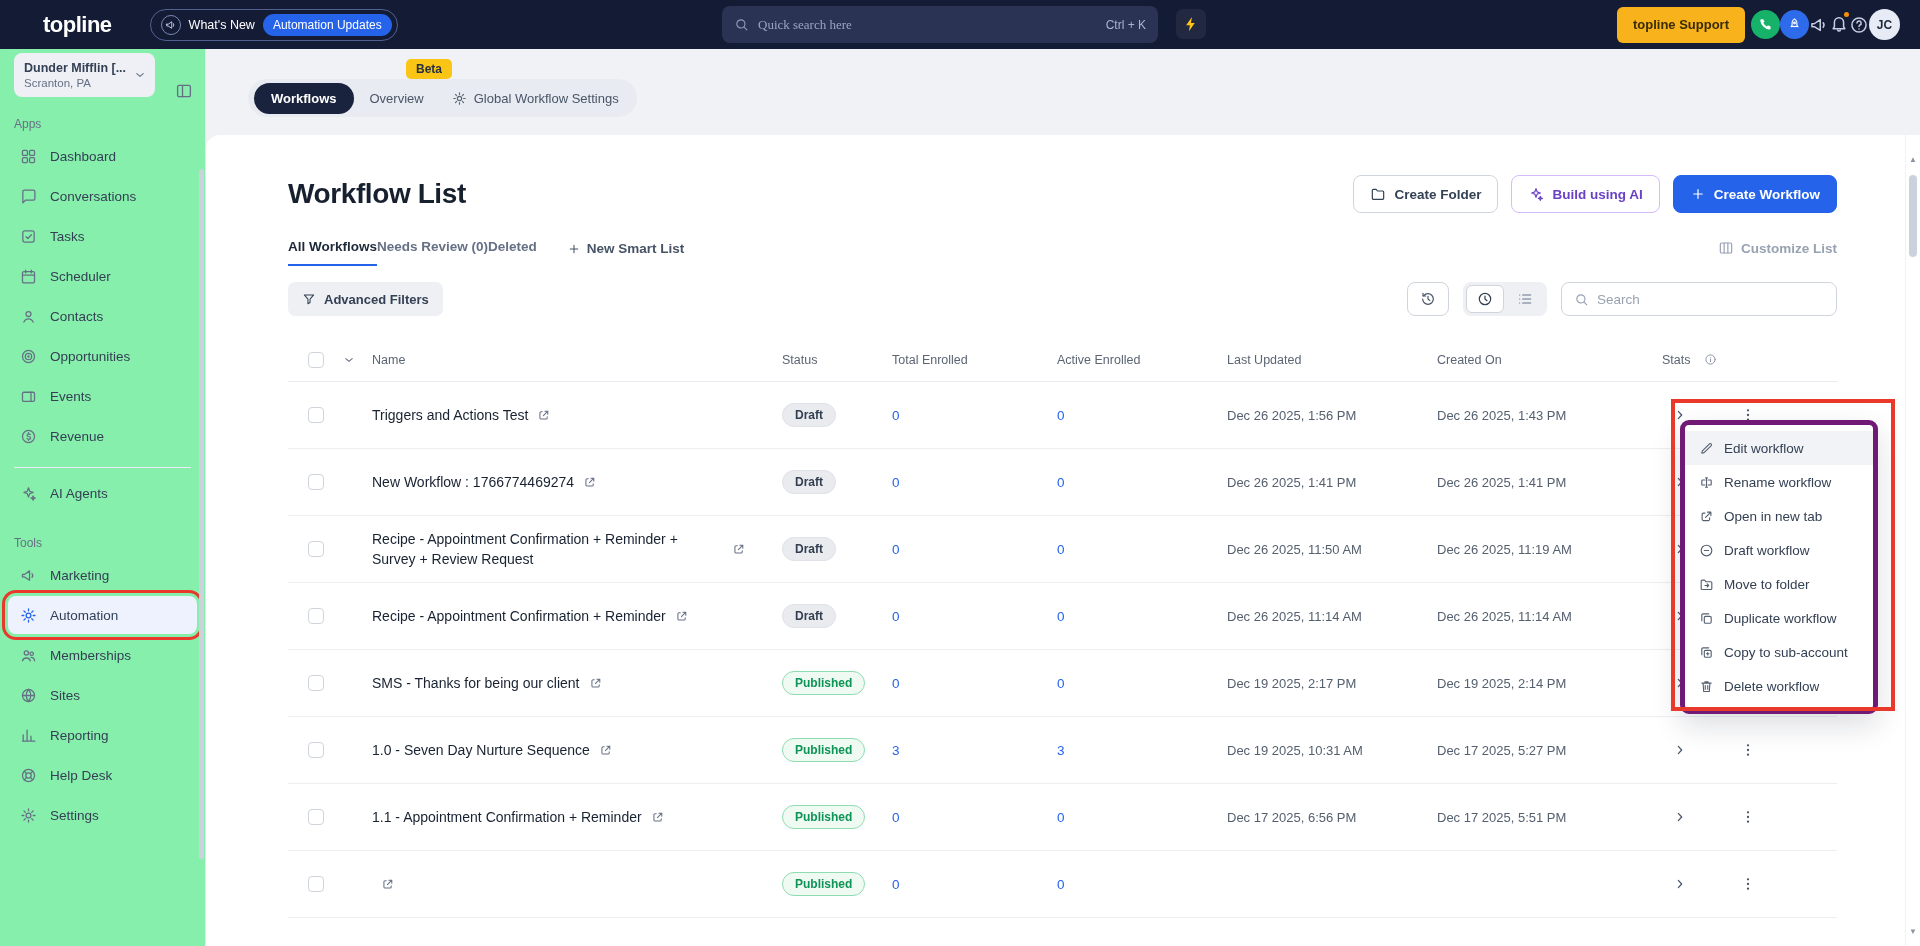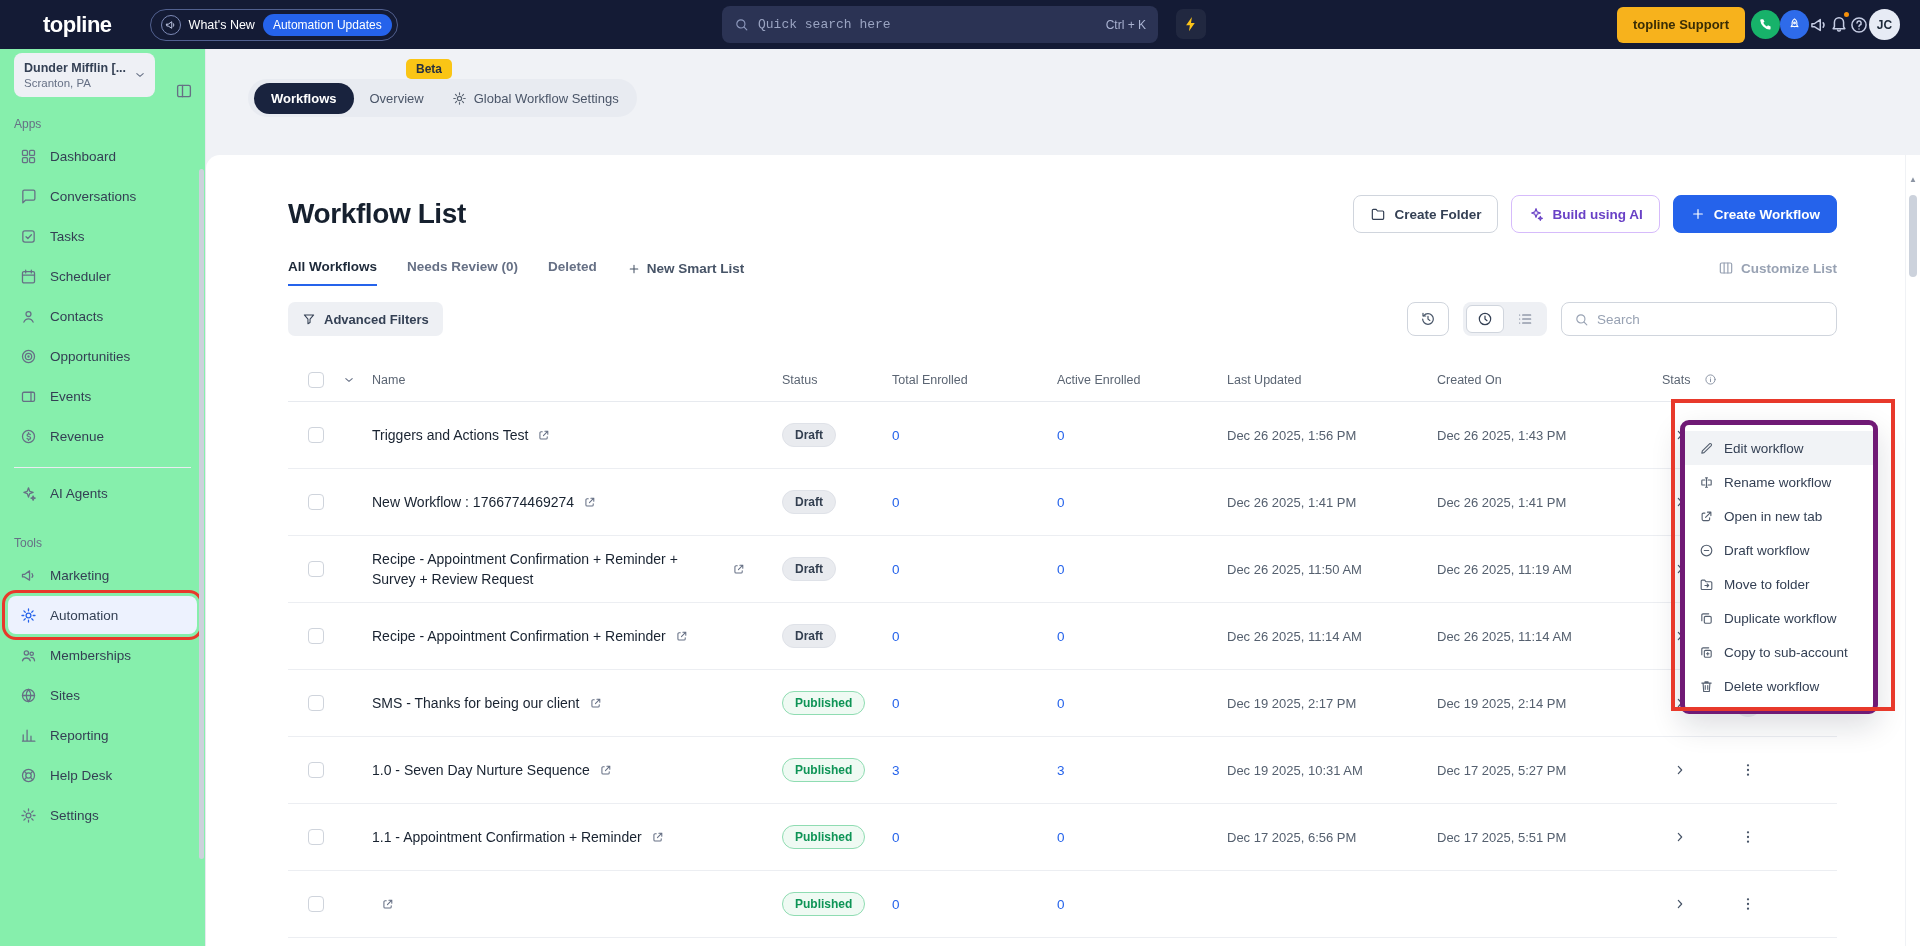--- a/index.html
+++ b/index.html
@@ -12,21 +12,21 @@
 .ic16{width:16px;height:16px}.ic17{width:17px;height:17px}.ic18{width:18px;height:18px}.ic20{width:20px;height:20px}
 
 
 .topbar{height:49px;background:var(--navy);display:flex;align-items:center;padding:0 20px 0 43px;position:relative;z-index:30}
 .logo{color:#fff;font-size:22px;font-weight:800;letter-spacing:-.5px;cursor:pointer}
 .whatsnew{margin-left:38px;height:32px;border:1px solid #51608f;border-radius:999px;display:flex;align-items:center;gap:8px;padding:0 5px 0 10px;color:#fff;font-size:12.5px;cursor:pointer}
 .wn-circ{width:20px;height:20px;border:1px solid #7c89b5;border-radius:50%;display:flex;align-items:center;justify-content:center;color:#cfd8f5}
 .wn-circ .ic{width:12px;height:12px}
 .wn-badge{background:var(--blue);color:#fff;font-size:12px;padding:4px 10px;border-radius:999px}
 .topsearch{position:absolute;left:722px;top:6px;width:436px;height:37px;background:#2b3354;border-radius:8px;display:flex;align-items:center;gap:9px;padding:0 12px;color:#8e99bd}
-.topsearch input{flex:1;background:transparent;border:0;outline:0;color:#fde047;font-size:13px;font-family:Liberation Mono, monospace}
+.topsearch input{flex:1;background:transparent;border:0;outline:0;color:#fde047;font-size:13px;font-family:Liberation Serif, serif}
 .topsearch input::placeholder{color:#9aa4c2}
 .kbd{font-size:12px;color:#aab3d2}
 .bolt{position:absolute;left:1176px;top:9px;width:30px;height:30px;border:0;background:rgba(255,255,255,.06);border-radius:7px;color:#fcc419;cursor:pointer;display:flex;align-items:center;justify-content:center}
 .top-right{margin-left:auto;display:flex;align-items:center;}
 .support{height:36px;background:var(--amber);color:#3a2d05;border:0;border-radius:6px;font-size:13px;font-weight:700;padding:0 16px;cursor:pointer;margin-right:6px;font-family:inherit}
 .circle{width:29px;height:29px;border-radius:50%;display:flex;align-items:center;justify-content:center;color:#fff;cursor:pointer}
 .circle.green{background:var(--green)}
 .circle.blue{background:#2e6bea}
 .topic{color:#c6cde4;cursor:pointer;position:relative}
 .bell-dot{position:absolute;top:-3px;right:-2px;width:9px;height:9px;background:#f79009;border-radius:50%;border:2px solid #141b35}
@@ -48,21 +48,21 @@
 .nav-item{height:38px;margin:2px 8px;border-radius:8px;display:flex;align-items:center;gap:13px;padding:0 12px;font-size:13.5px;color:#344054;cursor:pointer}
 .nav-ic{color:#667085}
 .nav-item.active{background:#edf2fe}
 .nav-item.active .nav-ic{color:var(--blue)}
 .nav-item.annotated{outline:3px solid var(--red-annotation);outline-offset:3px}
 .divider{height:1px;background:#e9ecf1;margin:12px 14px 6px 14px}
 .side-thumb{position:absolute;top:120px;right:1px;width:5px;height:690px;background:#ccd2dc;border-radius:3px;cursor:pointer}
 
 
 .main{flex:1;background:#f0f2f6;position:relative;min-width:0}
-.strip{height:106px;position:relative;padding:30px 0 16px 42px;display:flex}
+.strip{height:86px;position:relative;padding:30px 0 16px 42px;display:flex}
 .beta{position:absolute;left:200px;top:10px;background:var(--beta-yellow);color:#27303f;font-size:12px;font-weight:700;padding:3px 10px;border-radius:5px}
 .seg-tabs{background:#e8ebf1;border-radius:999px;height:38px;display:flex;align-items:center;gap:4px;padding:0 6px}
 .seg-active{background:#19233e;color:#fff;font-size:13px;font-weight:600;padding:8px 17px;border-radius:999px;cursor:pointer}
 .seg-item{color:#4a5568;font-size:13px;padding:8px 12px;display:flex;align-items:center;gap:7px;cursor:pointer}
 .seg-item .ic{color:#5b6573}
 
 .panel{background:#fff;border-radius:14px 0 0 0;height:811px;padding:0 83px 0 82px;position:relative;overflow:hidden}
 .title-row{padding-top:40px;display:flex;align-items:center;justify-content:space-between}
 h1{font-size:28px;font-weight:700;letter-spacing:-.4px;color:#16202e}
 .title-actions{display:flex;gap:13px}
@@ -438,21 +438,21 @@
                 <svg viewBox="0 0 24 24" fill="none" stroke="currentColor" stroke-width="1.8" stroke-linecap="round" stroke-linejoin="round">
                   <path d="M12 5.5v13M5.5 12h13"></path>
                 </svg>
               </span>
             <span>Create Workflow</span>
           </button>
         </div>
       </div>
 
       <div class="tabs-row">
-        <div style="display:flex;gap:30px">
+        <div style="display:flex;">
 
             <span class="ltab active"><span>All Workflows</span></span>
 
             <span class="ltab"><span>Needs Review (0)</span></span>
 
             <span class="ltab"><span>Deleted</span></span>
           </div>
         <span class="smart">
           <span class="ic ic14">
               <svg viewBox="0 0 24 24" fill="none" stroke="currentColor" stroke-width="1.8" stroke-linecap="round" stroke-linejoin="round">

